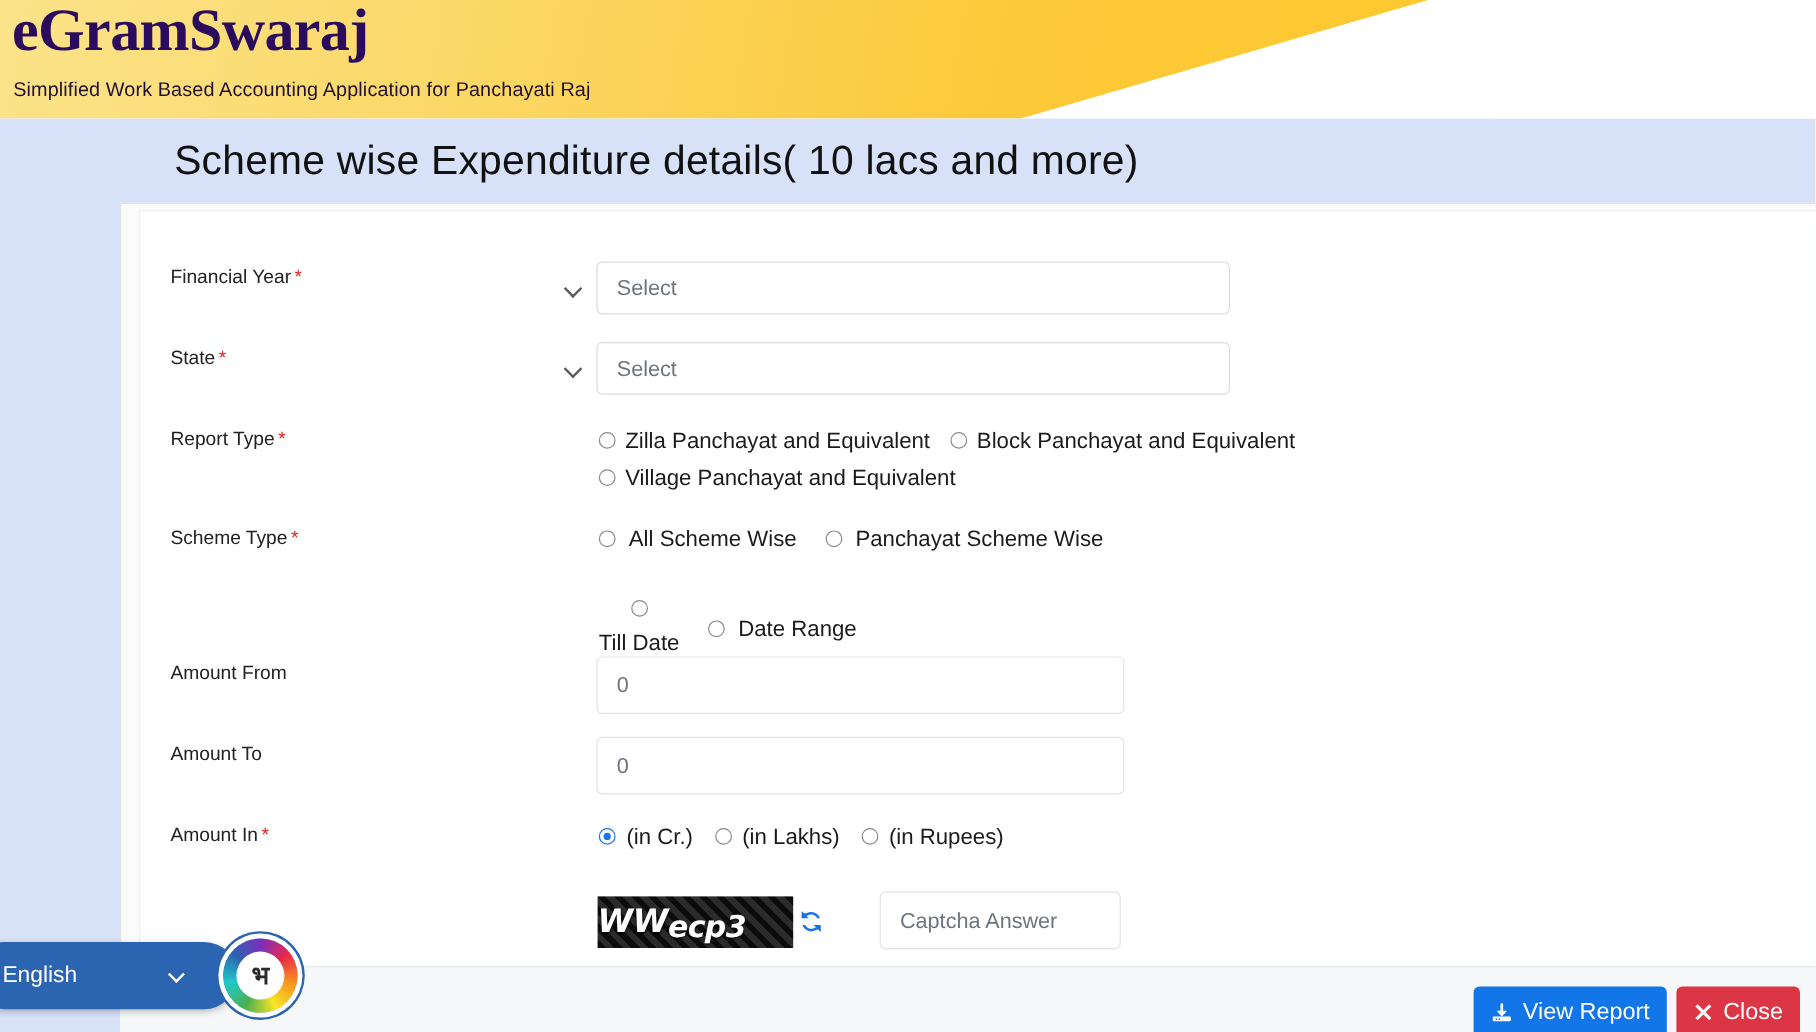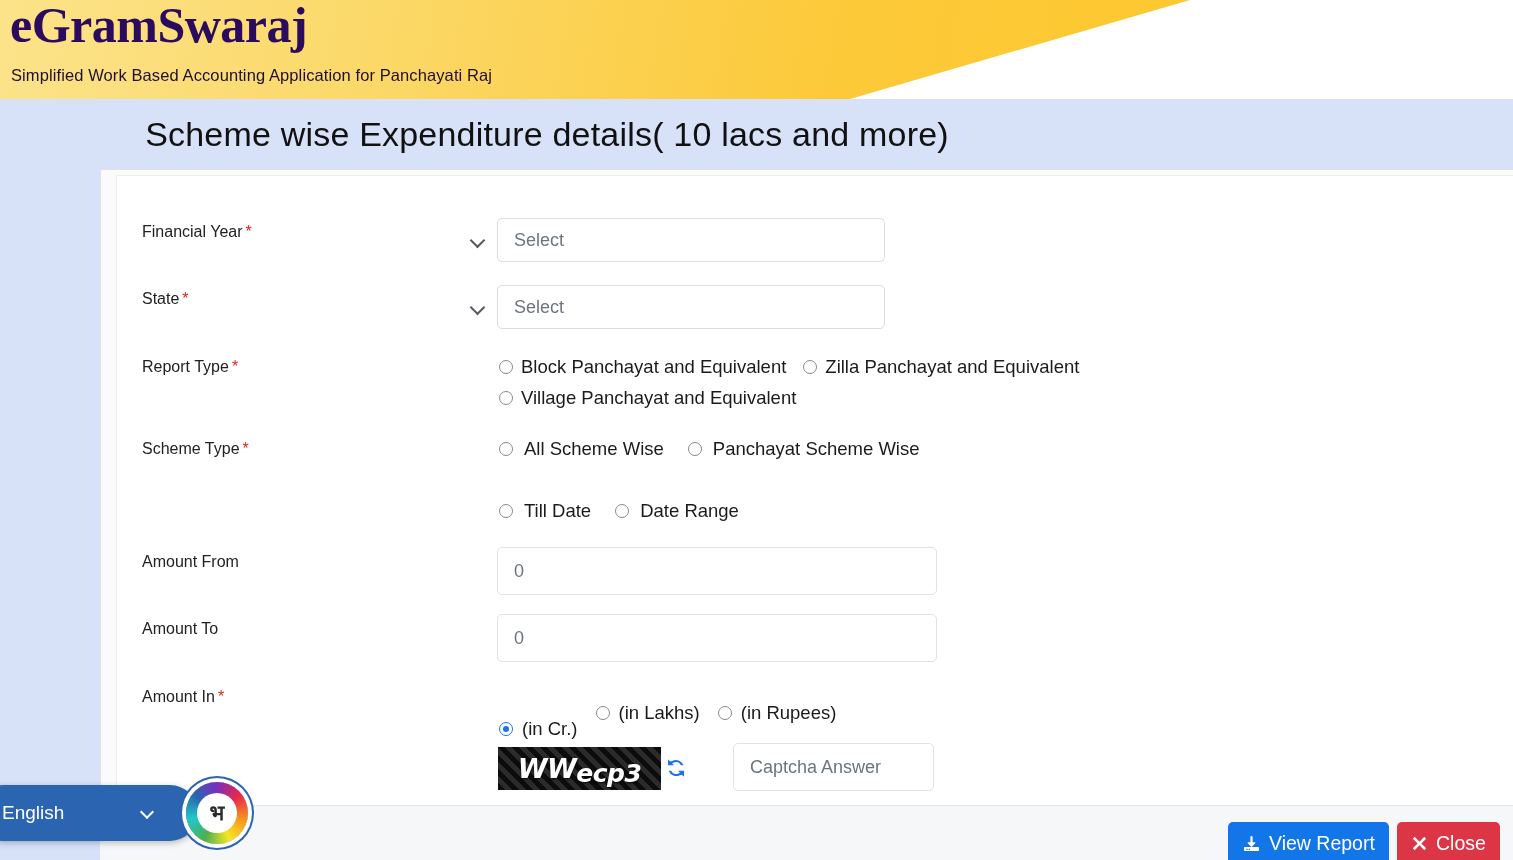--- a/index.html
+++ b/index.html
@@ -83,21 +83,21 @@
   .lbl {
     position: absolute;
     font-size: 16px;
     color: #222222;
     white-space: nowrap;
   }
   .req { color: #e02020; margin-left: 3px; }
 
   .sel {
     position: absolute;
-    width: 388px; height: 44px;
+    width: 528px; height: 44px;
     border: 1px solid #d8dde3;
     border-radius: 5px;
     background: #ffffff;
     font-size: 18px;
     color: #6c757d;
     padding: 0 36px 0 16px;
     font-family: "Liberation Sans", sans-serif;
     appearance: none; -webkit-appearance: none;
     line-height: 42px;
   }
@@ -138,21 +138,21 @@
     border-radius: 50%; background: #1a73e8;
   }
   .rlabel { font-size: 18.5px; color: #1b1b1b; }
 
   
   .captcha-img {
     position: absolute;
     width: 163px; height: 43px;
     background:
       repeating-linear-gradient(45deg, #0c0c0c 0 5px, #2b2b2b 5px 10px);
-    display: flex; align-items: center; justify-content: center;
+    display: flex; align-items: center; justify-content: flex-start;
     overflow: hidden;
   }
   .captcha-text {
     font-family: "DejaVu Sans", sans-serif;
     font-weight: bold; font-style: italic;
     font-size: 27px; color: #ffffff;
     letter-spacing: -0.5px;
     text-shadow: 0 1px 2px rgba(0,0,0,.9);
     white-space: nowrap;
   }
@@ -257,25 +257,25 @@
           <select class="sel" style="left:0; top:0;">
             <option>Select</option>
           </select>
           <span class="chev"></span>
         </div>
 
         <div class="lbl" style="left:25px; top:182px;"><span>Report Type</span><span class="req">*</span></div>
         <div class="radio-row" style="left:382px; top:180px; gap:17px;">
           <label class="ritem" style="gap:8px;">
             <span class="rd"></span>
+            <span class="rlabel">Zilla Panchayat and Equivalent</span>
+          </label>
+          <label class="ritem" style="gap:8px;">
+            <span class="rd"></span>
             <span class="rlabel">Block Panchayat and Equivalent</span>
-          </label>
-          <label class="ritem" style="gap:8px;">
-            <span class="rd"></span>
-            <span class="rlabel">Zilla Panchayat and Equivalent</span>
           </label>
         </div>
         <div class="radio-row" style="left:382px; top:211px;justify-content:center;">
           <label class="ritem" style="gap:8px;">
             <span class="rd"></span>
             <span class="rlabel">Village Panchayat and Equivalent</span>
           </label>
         </div>
 
         <div class="lbl" style="left:25px; top:264px;"><span>Scheme Type</span><span class="req">*</span></div>
@@ -284,39 +284,39 @@
             <span class="rd"></span>
             <span class="rlabel">All Scheme Wise</span>
           </label>
           <label class="ritem" style="gap:11px;">
             <span class="rd"></span>
             <span class="rlabel">Panchayat Scheme Wise</span>
           </label>
         </div>
 
         <div class="radio-row" style="left:382px; top:324px; gap:24px;">
-          <label class="ritem" style="gap:11px;">
+          <label class="ritem" style="gap:11px;flex-direction:column;">
             <span class="rd"></span>
             <span class="rlabel">Till Date</span>
           </label>
           <label class="ritem" style="gap:11px;">
             <span class="rd"></span>
             <span class="rlabel">Date Range</span>
           </label>
         </div>
 
         <div class="lbl" style="left:25px; top:377px;">Amount From</div>
         <input class="txt" style="left: 380px; top: 371px;" type="text" placeholder="0">
 
         <div class="lbl" style="left:25px; top:444px;">Amount To</div>
         <input class="txt" style="left: 380px; top: 438px;" type="text" placeholder="0">
 
         <div class="lbl" style="left:25px; top:512px;"><span>Amount In</span><span class="req">*</span></div>
         <div class="radio-row" style="left:382px; top:510px; gap:18px;">
-          <label class="ritem" style="gap:9px;margin-top:32px;">
+          <label class="ritem" style="gap:9px;">
             <span class="rd on"></span>
             <span class="rlabel">(in Cr.)</span>
           </label>
           <label class="ritem" style="gap:9px;">
             <span class="rd"></span>
             <span class="rlabel">(in Lakhs)</span>
           </label>
           <label class="ritem" style="gap:9px;">
             <span class="rd"></span>
             <span class="rlabel">(in Rupees)</span>

